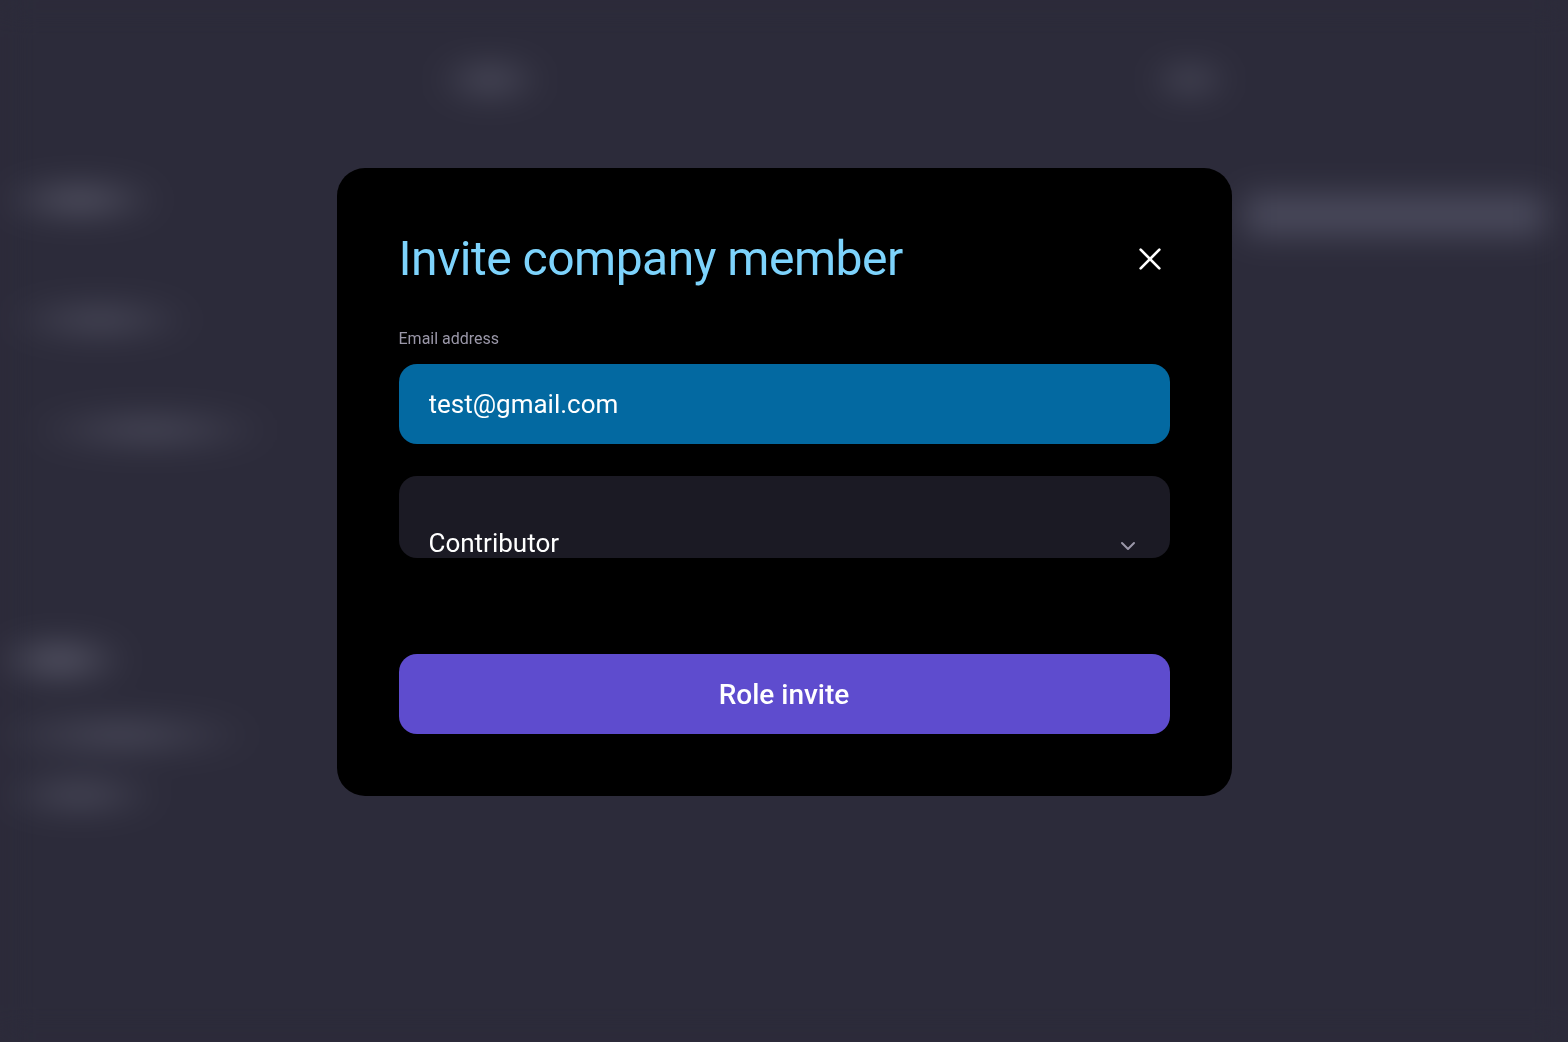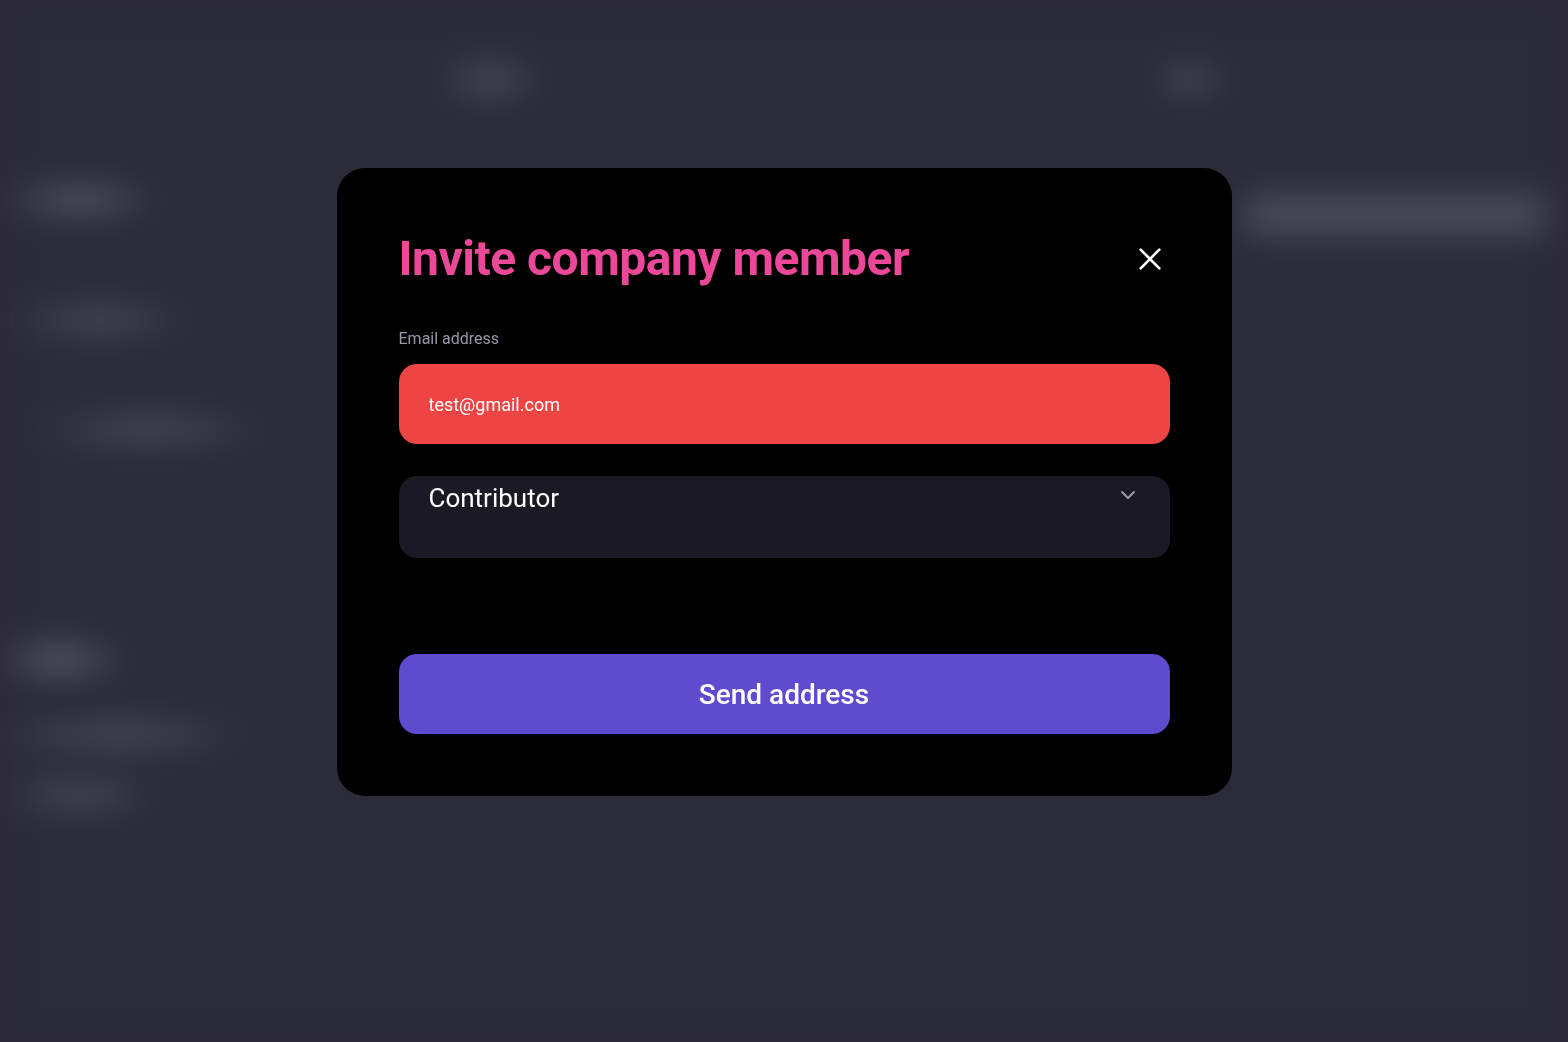--- a/index.html
+++ b/index.html
@@ -59,22 +59,22 @@
     
     .modal-header {
       display: flex;
       justify-content: space-between;
       align-items: center;
       margin-bottom: 42px;
     }
     
     .modal-title {
       font-size: 48px;
-      font-weight: 700;
-      color: #ec4899;
+      font-weight: 400;
+      color: #7dd3fc;
       letter-spacing: -0.5px;
     }
     
     .close-button {
       width: 40px;
       height: 40px;
       background: transparent;
       border: none;
       cursor: pointer;
       display: flex;
@@ -96,43 +96,43 @@
       display: block;
       font-size: 16px;
       color: #9a97a8;
       margin-bottom: 16px;
       font-weight: 400;
     }
     
     .form-input {
       width: 100%;
       height: 80px;
-      background: #ef4444;
+      background: #0369a1;
       border: none;
       border-radius: 18px;
       padding: 0 30px;
-      font-size: 18px;
+      font-size: 26px;
       color: #ffffff;
       outline: none;
       font-family: inherit;
     }
     
     .form-select {
       width: 100%;
       height: 82px;
       background: #1b1a24;
       border: none;
       border-radius: 18px;
-      padding: 7px 30px;
+      padding: 0 30px;
       font-size: 26px;
       color: #ffffff;
       outline: none;
       cursor: pointer;
       display: flex;
-      align-items: flex-start;
+      align-items: flex-end;
       justify-content: space-between;
     }
     
     .chevron-icon {
       width: 24px;
       height: 24px;
       color: #9a97a8;
     }
     
     .submit-button {
@@ -174,16 +174,16 @@
     
     <div class="form-group">
       <div class="form-select">
         <span>Contributor</span>
         <svg class="chevron-icon" viewBox="0 0 24 24" fill="none" stroke="currentColor" stroke-width="2" stroke-linecap="round" stroke-linejoin="round">
           <polyline points="6 9 12 15 18 9"></polyline>
         </svg>
       </div>
     </div>
     
-    <button class="submit-button">Send address</button>
+    <button class="submit-button">Role invite</button>
     
   </div>
 </div>
 
 </body></html>

